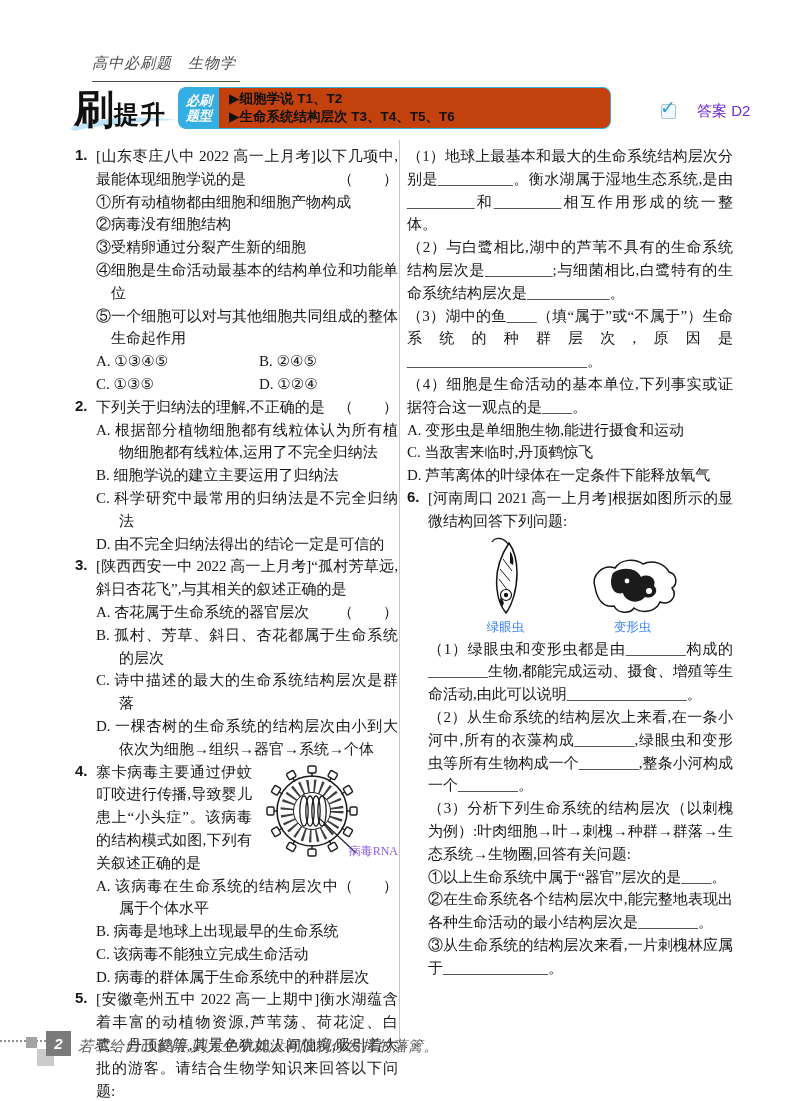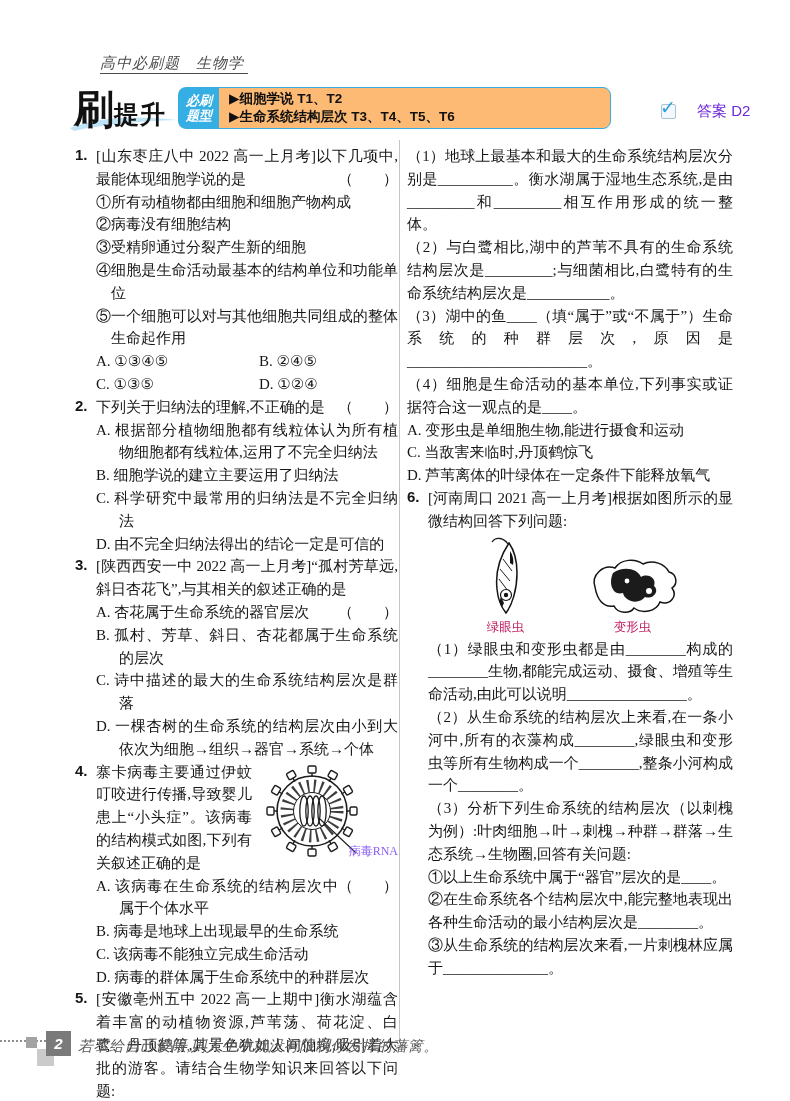--- a/index.html
+++ b/index.html
@@ -1,28 +1,28 @@
 <!DOCTYPE html>
 <html><head>
 <meta charset="utf-8">
 <style>
   html,body{margin:0;padding:0;background:#fff;}
   .page{position:relative;width:790px;height:1101px;background:#fff;overflow:hidden;
         font-family:"Liberation Serif","DejaVu Serif",serif;color:#161616;}
 
   
-  .book-header{position:absolute;left:100px;top:54px;font-size:15px;font-style:italic;
-_    font-weight:bold;color:#4a4a4a;border-bottom:1.5px solid #4a4a4a;padding:0 4px 0 0;letter-spacing:1px;}
+  .book-header{position:absolute;left:92px;top:54px;font-size:15px;font-style:italic;
+_    font-weight:bold;color:#4a4a4a;border-bottom:1.5px solid #4a4a4a;padding:0 4px 8px 0;letter-spacing:1px;}
   .logo{position:absolute;left:74px;top:82px;width:115px;height:54px;}
   .logo .swoosh{position:absolute;left:-4px;bottom:4px;width:112px;height:18px;}
   .logo .t{position:relative;z-index:1;font-family:"Liberation Sans","DejaVu Sans",sans-serif;font-weight:900;color:#111;}
   .logo .big{font-size:40px;}
   .logo .small{font-size:25px;letter-spacing:1px;}
   .topic-box{position:absolute;left:178px;top:87px;width:433px;height:42px;border:1.6px solid #35aee3;
-    border-radius:8px;display:flex;align-items:stretch;background:#fdba74;box-sizing:border-box;}
+    border-radius:8px;display:flex;align-items:stretch;background:#c2410c;box-sizing:border-box;}
   .badge{width:40px;background:#35aee3;border-radius:5px 0 0 5px;color:#fff;display:flex;flex-direction:column;
     align-items:center;justify-content:center;font-size:13px;line-height:15px;font-style:italic;font-weight:bold;}
   .topics{flex:1;display:flex;flex-direction:column;justify-content:space-evenly;padding-left:10px;}
   .topics .topic{font-family:"Liberation Sans","DejaVu Sans",sans-serif;font-weight:bold;font-size:13.5px;color:#101010;line-height:14px;}
   .answer-check{position:absolute;left:661px;top:102px;display:flex;align-items:center;}
   .answer-check .box{position:relative;width:13px;height:13px;border:1.5px solid #a9c3d2;border-radius:2px;background:#f2f8fb;}
   .answer-check .mark{position:absolute;left:-2px;top:-9px;color:#2ba0d8;font-size:19px;font-weight:bold;
     font-family:"DejaVu Sans",sans-serif;}
   .answer-check .lbl{margin-left:21px;font-family:"Liberation Sans","DejaVu Sans",sans-serif;font-size:15px;color:#6d28d9;}
 
@@ -37,21 +37,21 @@
   .item{padding-left:15px;text-indent:-15px;}
   .opt{padding-left:23px;text-indent:-23px;}
   .optgrid{display:grid;grid-template-columns:163px 1fr;}
   .bracket{float:right;}
 
   
   .virus-fig{float:right;width:142px;height:104px;margin:2px 0 0 4px;position:relative;}
   .virus-label{position:absolute;right:0;bottom:4px;font-size:12px;color:#8b5cf6;margin-left:48px;}
   .micro-figs{display:flex;justify-content:center;align-items:flex-end;gap:58px;margin:4px 0 2px 0;}
   .micro-fig{display:flex;flex-direction:column;align-items:center;}
-  .micro-fig .cap{font-size:12.5px;margin-top:2px;color:#be185d;}
+  .micro-fig .cap{font-size:12.5px;margin-top:2px;color:#3b82f6;}
 
   
   .foot-dots{position:absolute;left:0;top:1040px;width:46px;border-top:2px dotted #8f8f8f;}
   .sq{position:absolute;}
   .sq-mid{left:26px;top:1037px;width:11px;height:11px;background:#a3a3a3;}
   .sq-light{left:37px;top:1049px;width:17px;height:17px;background:#cbcbcb;}
   .sq-dark{left:46px;top:1031px;width:25px;height:25px;background:#7a7a7a;z-index:2;
     display:flex;align-items:center;justify-content:center;color:#fff;
     font-family:"Liberation Sans","DejaVu Sans",sans-serif;font-weight:bold;font-style:italic;font-size:15px;}
   .quote{position:absolute;left:78px;top:1037px;font-size:15px;color:#5a5a5a;font-style:italic;letter-spacing:.5px;}

